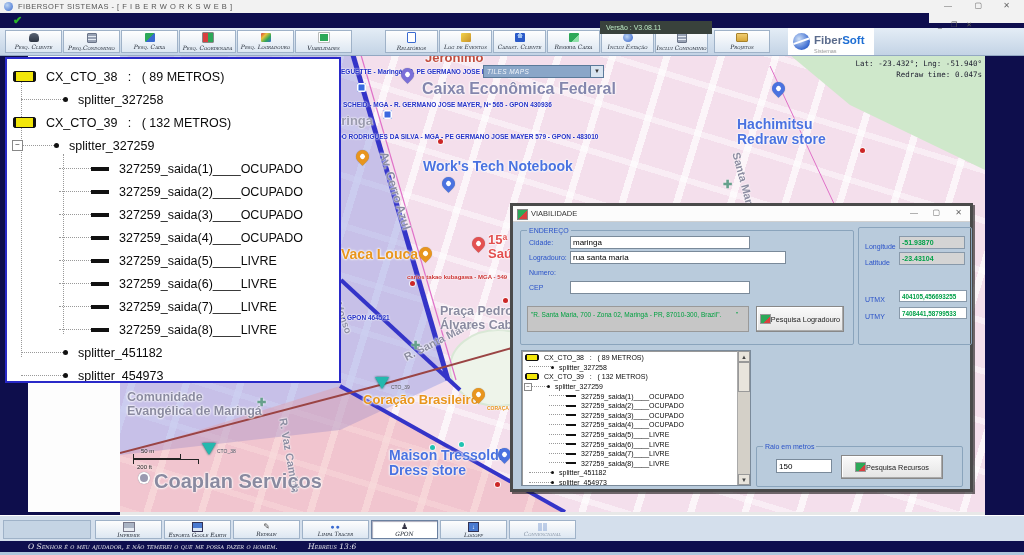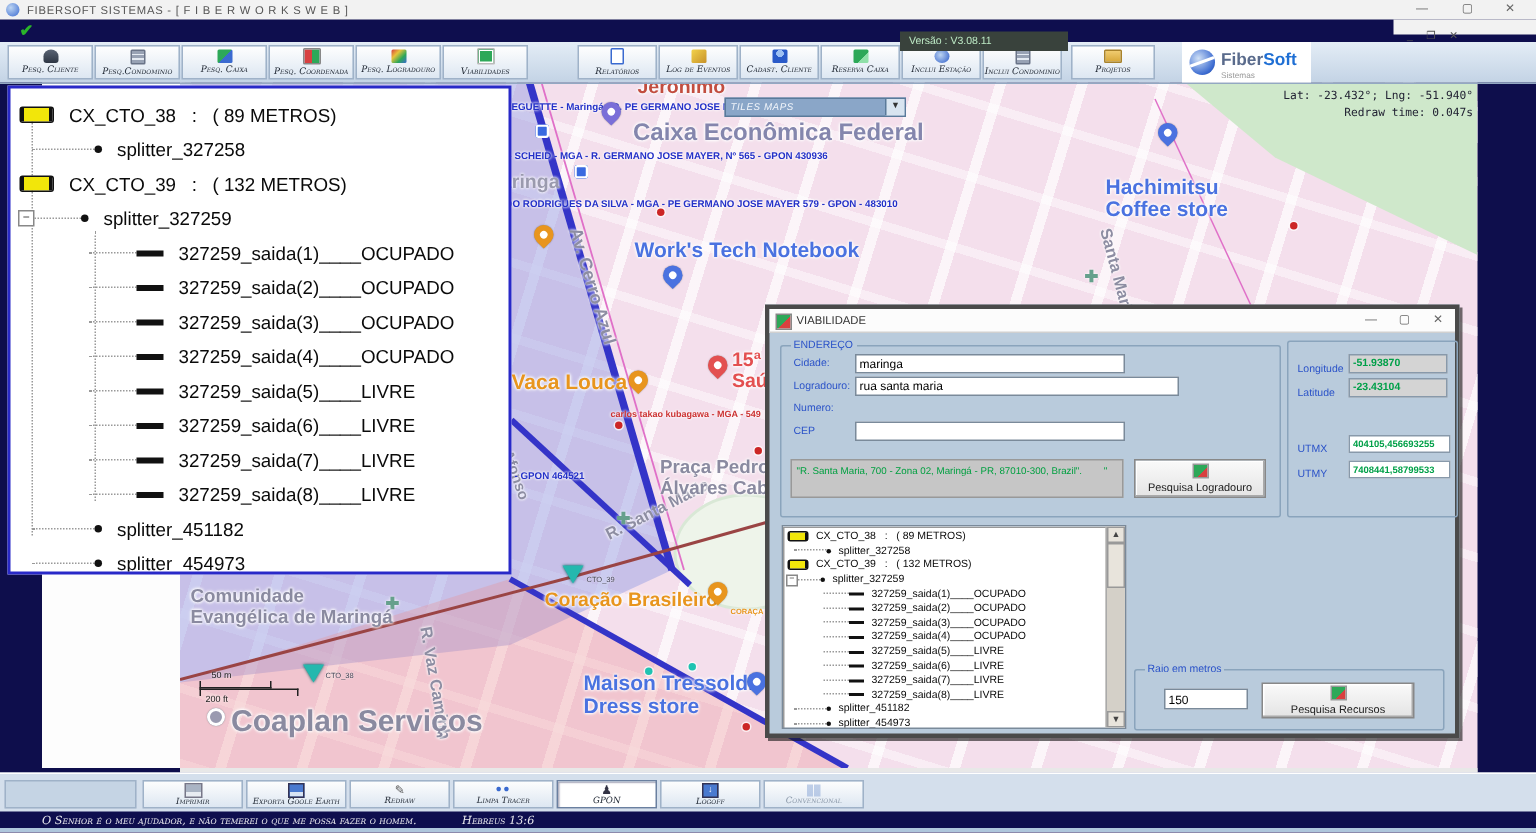--- a/index.html
+++ b/index.html
@@ -127,21 +127,21 @@
   fieldset legend{font-size:7px;color:#2a52c8;margin-left:6px;padding:0 2px;}
   .flabel{position:absolute;font-size:7px;color:#2a52c8;}
   .finput{position:absolute;border:1px solid #7a8a9a;background:#fff;font-size:8px;
      font-family:"Liberation Sans",sans-serif;padding:0 2px;box-sizing:border-box;}
   .valbox{position:absolute;border:1px solid #8899aa;background:#d4d4d4;color:#00a048;
      font-size:7px;font-weight:bold;line-height:11px;padding:0 2px;box-sizing:border-box;overflow:hidden;}
   .valbox.w{background:#fff;font-size:6.3px;}
   #resultbox{position:absolute;background:#c6c6c6;border:1px solid #999;color:#00a040;
      font-size:6.5px;line-height:9px;padding:3px 3px;box-sizing:border-box;white-space:pre;overflow:hidden;}
   .dlgbtn{position:absolute;background:linear-gradient(#fafafa,#e4e4e4);border:1px solid #888;
-     box-shadow:inset -1px -1px 0 #aaa, inset 1px 1px 0 #fff;display:flex;flex-direction:column;
+     box-shadow:inset -1px -1px 0 #aaa, inset 1px 1px 0 #fff;display:flex;flex-direction:row;
      align-items:center;justify-content:center;box-sizing:border-box;cursor:default;}
   .dlgbtn .bico{width:9px;height:8px;background:linear-gradient(135deg,#2da858 60%,#d84040 60%);border:1px solid #999;}
   .dlgbtn .btxt{font-size:7.3px;color:#222;margin-top:1px;}
   #dlg-treebox{position:absolute;left:8px;top:144px;width:230px;height:136px;background:#fff;
      border:1px solid #7a8a9a;box-shadow:inset 1px 1px 0 #999;box-sizing:border-box;overflow:hidden;}
   #dlg-tree{position:absolute;left:0;top:2px;width:215px;}
   #dlg-sb{position:absolute;right:0;top:0;width:12px;height:100%;background:#d4d0c8;border-left:1px solid #aaa;}
   #dlg-sb .sa{position:absolute;left:0;width:12px;height:11px;background:#e8e4dc;border:1px solid #999;
      font-size:6px;text-align:center;line-height:10px;color:#444;box-sizing:border-box;}
   #dlg-sb .thumb{position:absolute;left:0;top:11px;width:12px;height:30px;background:#e8e4dc;border:1px solid #999;box-sizing:border-box;}
@@ -288,21 +288,21 @@
   </div>
 <div class="place" style="left: 305px; top: -4px; color: rgb(194, 77, 63); font-size: 13px;">
       <div>Jerônimo</div>
     </div>
     <div class="place" style="left: 302px; top: 25px; color: rgb(132, 134, 173); font-size: 16px;">
       <div>Caixa Econômica Federal</div>
     </div>
     <span class="pin" style="left: 281px; top: 13px; background: rgb(122, 111, 216);"></span>
     <div class="place" style="left: 617px; top: 62px; color: rgb(74, 114, 224); font-size: 14px;">
       <div>Hachimitsu</div>
-      <div>Coffee store</div>
+      <div>Redraw store</div>
     </div>
     <span class="pin" style="left: 652px; top: 27px; background: rgb(74, 114, 224);"></span>
     <div class="place" style="left: 303px; top: 104px; color: rgb(74, 114, 224); font-size: 14px;">
       <div>Work's Tech Notebook</div>
     </div>
     <span class="pin" style="left: 322px; top: 122px; background: rgb(74, 114, 224);"></span>
     <div class="place" style="left: 221px; top: 192px; color: rgb(232, 149, 30); font-size: 14px;">
       <div>Vaca Louca</div>
     </div>
     <span class="pin" style="left: 299px; top: 192px; background: rgb(232, 149, 30);"></span>

